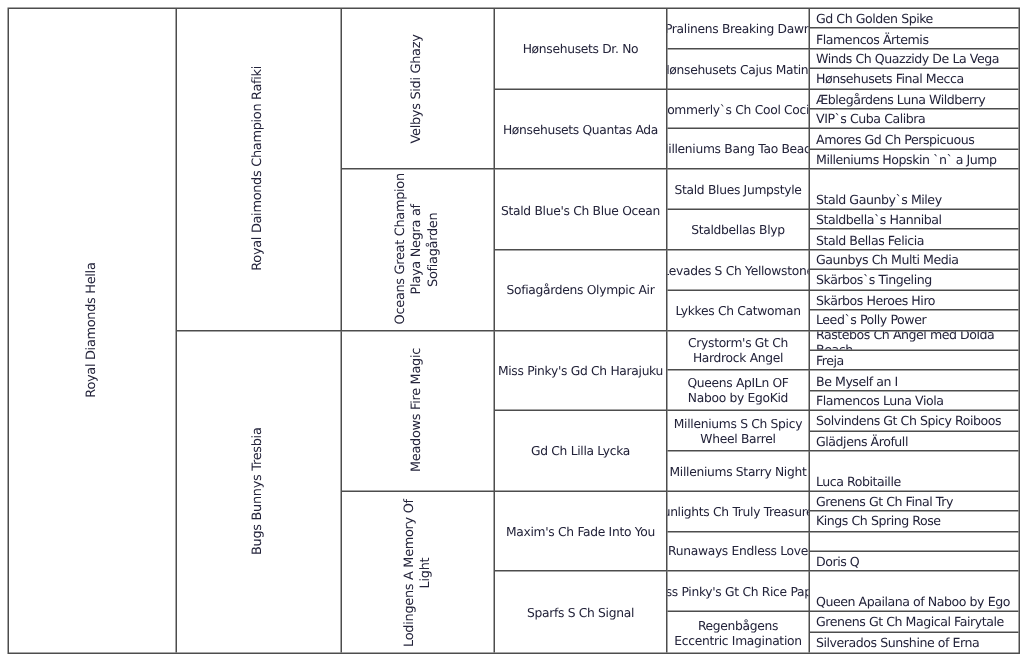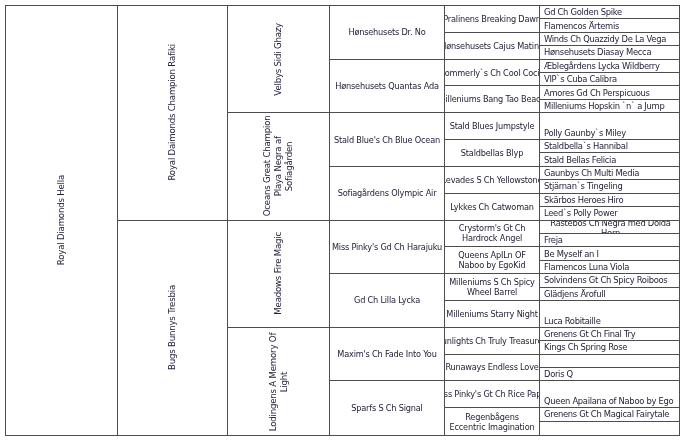--- a/index.html
+++ b/index.html
@@ -18,21 +18,21 @@
     border-bottom:1px solid #4d4d4d;
     display:flex;align-items:center;justify-content:center;
     overflow:hidden;text-align:center;
     font-size:8.2px;letter-spacing:-0.2px;line-height:10px;
     padding:0 2px;
   }
   .v span{writing-mode:vertical-rl;transform:rotate(180deg);font-size:8.6px;line-height:11px;}
   .h{white-space:nowrap;}
   .wrap{white-space:normal;}
   .leaf{
-    justify-content:flex-start;text-align:center;
+    justify-content:flex-start;text-align:left;
     padding-left:4px;white-space:nowrap;
     font-size:8.4px;letter-spacing:-0.3px;
     border-right:none;
   }
   .b0{border-bottom:none;}
   .clip2{align-items:flex-start;}
   .clip2 span{white-space:normal;line-height:10px;margin-top:-3px;display:block;}
 </style>
 </head>
 <body>
@@ -140,57 +140,57 @@
   <div class="cell leaf" style="grid-column:6;grid-row:1">
       <span>Gd Ch Golden Spike</span>
     </div>
   <div class="cell leaf" style="grid-column:6;grid-row:2">
       <span>Flamencos Ärtemis</span>
     </div>
   <div class="cell leaf" style="grid-column:6;grid-row:3">
       <span>Winds Ch Quazzidy De La Vega</span>
     </div>
   <div class="cell leaf" style="grid-column:6;grid-row:4">
-      <span>Hønsehusets Diasay Mecca</span>
+      <span>Hønsehusets Final Mecca</span>
     </div>
   <div class="cell leaf" style="grid-column:6;grid-row:5">
-      <span>Æblegårdens Lycka Wildberry</span>
+      <span>Æblegårdens Luna Wildberry</span>
     </div>
   <div class="cell leaf" style="grid-column:6;grid-row:6">
       <span>VIP`s Cuba Calibra</span>
     </div>
   <div class="cell leaf" style="grid-column:6;grid-row:7">
       <span>Amores Gd Ch Perspicuous</span>
     </div>
   <div class="cell leaf" style="grid-column:6;grid-row:8">
       <span>Milleniums Hopskin `n` a Jump</span>
     </div>
   <div class="cell leaf" style="grid-column:6;grid-row:10">
-      <span>Polly Gaunby`s Miley</span>
+      <span>Stald Gaunby`s Miley</span>
     </div>
   <div class="cell leaf" style="grid-column:6;grid-row:11">
       <span>Staldbella`s Hannibal</span>
     </div>
   <div class="cell leaf" style="grid-column:6;grid-row:12">
       <span>Stald Bellas Felicia</span>
     </div>
   <div class="cell leaf" style="grid-column:6;grid-row:13">
       <span>Gaunbys Ch Multi Media</span>
     </div>
   <div class="cell leaf" style="grid-column:6;grid-row:14">
-      <span>Stjärnan`s Tingeling</span>
+      <span>Skärbos`s Tingeling</span>
     </div>
   <div class="cell leaf" style="grid-column:6;grid-row:15">
       <span>Skärbos Heroes Hiro</span>
     </div>
   <div class="cell leaf" style="grid-column:6;grid-row:16">
       <span>Leed`s Polly Power</span>
     </div>
   <div class="cell leaf clip2" style="grid-column:6;grid-row:17">
-      <span>Rastebos Ch Negra med Dolda Horn</span>
+      <span>Rastebos Ch Angel med Dolda Beach</span>
     </div>
   <div class="cell leaf" style="grid-column:6;grid-row:18">
       <span>Freja</span>
     </div>
   <div class="cell leaf" style="grid-column:6;grid-row:19">
       <span>Be Myself an I</span>
     </div>
   <div class="cell leaf" style="grid-column:6;grid-row:20">
       <span>Flamencos Luna Viola</span>
     </div>
@@ -214,14 +214,17 @@
     </div>
   <div class="cell leaf" style="grid-column:6;grid-row:28">
       <span>Doris Q</span>
     </div>
   <div class="cell leaf" style="grid-column:6;grid-row:30">
       <span>Queen Apailana of Naboo by Ego</span>
     </div>
   <div class="cell leaf" style="grid-column:6;grid-row:31">
       <span>Grenens Gt Ch Magical Fairytale</span>
     </div>
+  <div class="cell leaf b0" style="grid-column:6;grid-row:32">
+      <span>Silverados Sunshine of Erna</span>
+    </div>
 
 </div>
 
 </body></html>

